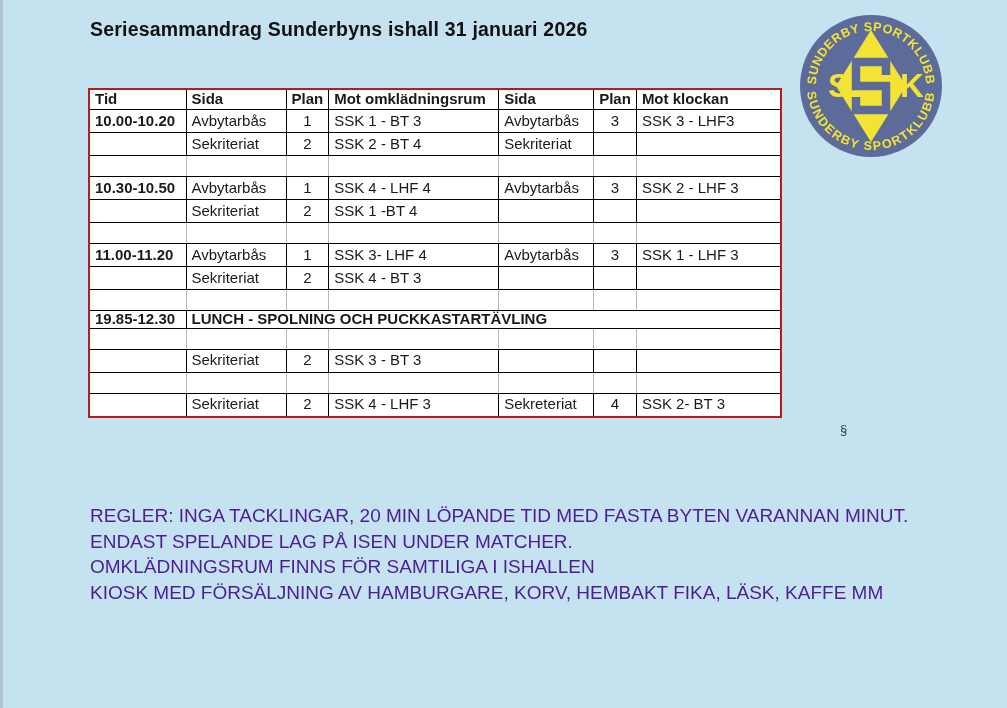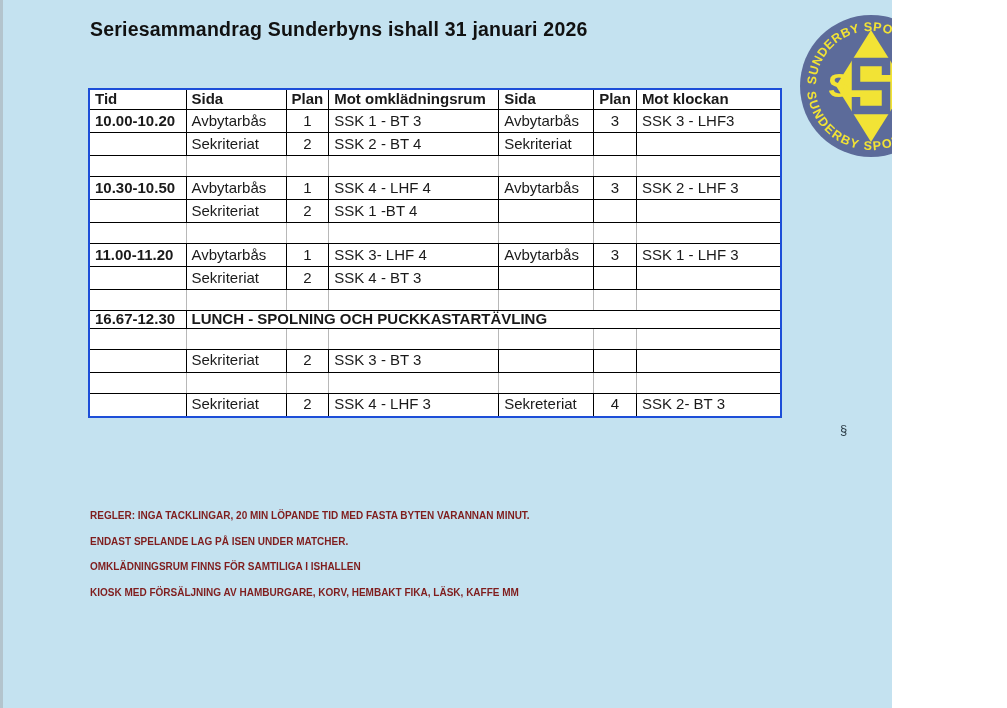--- a/index.html
+++ b/index.html
@@ -1,38 +1,38 @@
 <!DOCTYPE html>
 <html style="--bg: #c4e2f0;"><head>
 <meta charset="utf-8">
 <style>
   html, body { margin: 0; padding: 0; }
   .page {
     position: relative;
-    width: 892px;
+    width: 1007px;
     height: 708px;
     background: var(--bg, #c4e2f0);
     overflow: hidden;
     font-family: "Liberation Sans", sans-serif;
     color: #1a1a1a;
   }
   .edge-strip {
     position: absolute; left: 0; top: 0; width: 3px; height: 100%;
     background: #b3c4cd;
   }
   .doc-title {
     position: absolute; left: 90px; top: 18px;
     font-size: 19.5px; font-weight: bold; color: #111;
     letter-spacing: 0.2px; white-space: nowrap;
   }
   table.schedule {
     position: absolute; left: 88px; top: 88px;
     border-collapse: collapse; table-layout: fixed;
     background: #ffffff;
-    border: 2px solid #1d4ed8;
+    border: 2px solid #b91c1c;
   }
   table.schedule td {
     border: 1px solid #000;
     padding: 0 5px;
     font-size: 15px;
     line-height: 1.1;
     color: #1a1a1a;
     overflow: hidden;
     white-space: nowrap;
     vertical-align: middle;
@@ -44,21 +44,21 @@
     border-left-color: #b8b8b8;
     border-right-color: #b8b8b8;
   }
   tr.gap td:first-child { border-left-color: #000; }
   tr.gap td:last-child  { border-right-color: #000; }
   td.time   { font-weight: bold; }
   td.center { text-align: center; padding: 0; }
   td.lunch-label { font-weight: bold; }
   .rules {
     position: absolute; left: 90px; top: 503px;
-    font-size: 10px; font-weight: bold; color: #7f1d1d;
+    font-size: 19px; font-weight: normal; color: #4c1d95;
     line-height: 25.6px; white-space: nowrap;
   }
   .section-symbol {
     position: absolute; left: 840px; top: 422px;
     font-size: 13px; color: #2a3a44;
   }
   .logo { position: absolute; left: 798px; top: 14px; }
   .logo text { font-family: "Liberation Sans", sans-serif; }
 </style>
 </head>
@@ -183,21 +183,21 @@
         <tr class="gap">
           <td>&nbsp;</td>
           <td>&nbsp;</td>
           <td>&nbsp;</td>
           <td>&nbsp;</td>
           <td>&nbsp;</td>
           <td>&nbsp;</td>
           <td>&nbsp;</td>
         </tr>
         <tr class="lunch">
-          <td class="time">16.67-12.30</td>
+          <td class="time">19.85-12.30</td>
           <td class="lunch-label" colspan="6">LUNCH - SPOLNING OCH PUCKKASTARTÄVLING</td>
         </tr>
         <tr class="gap">
           <td>&nbsp;</td>
           <td>&nbsp;</td>
           <td>&nbsp;</td>
           <td>&nbsp;</td>
           <td>&nbsp;</td>
           <td>&nbsp;</td>
           <td>&nbsp;</td>

